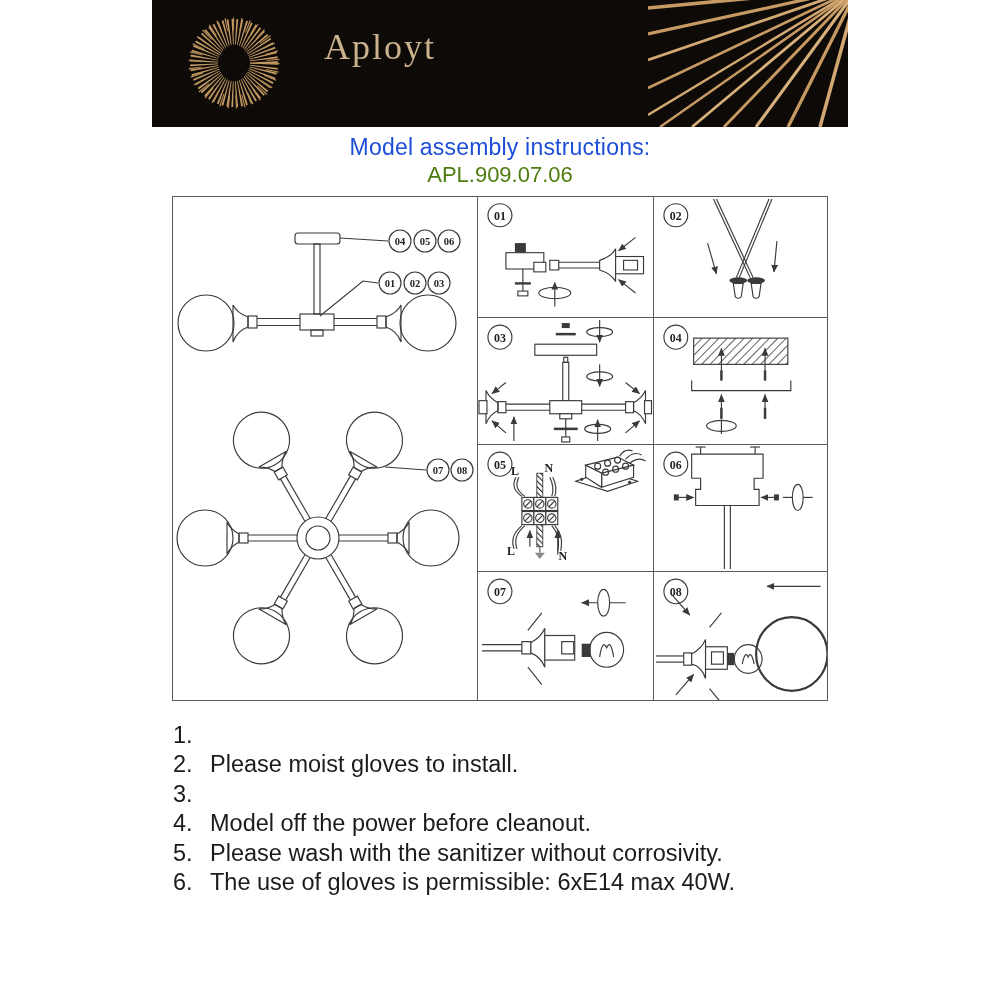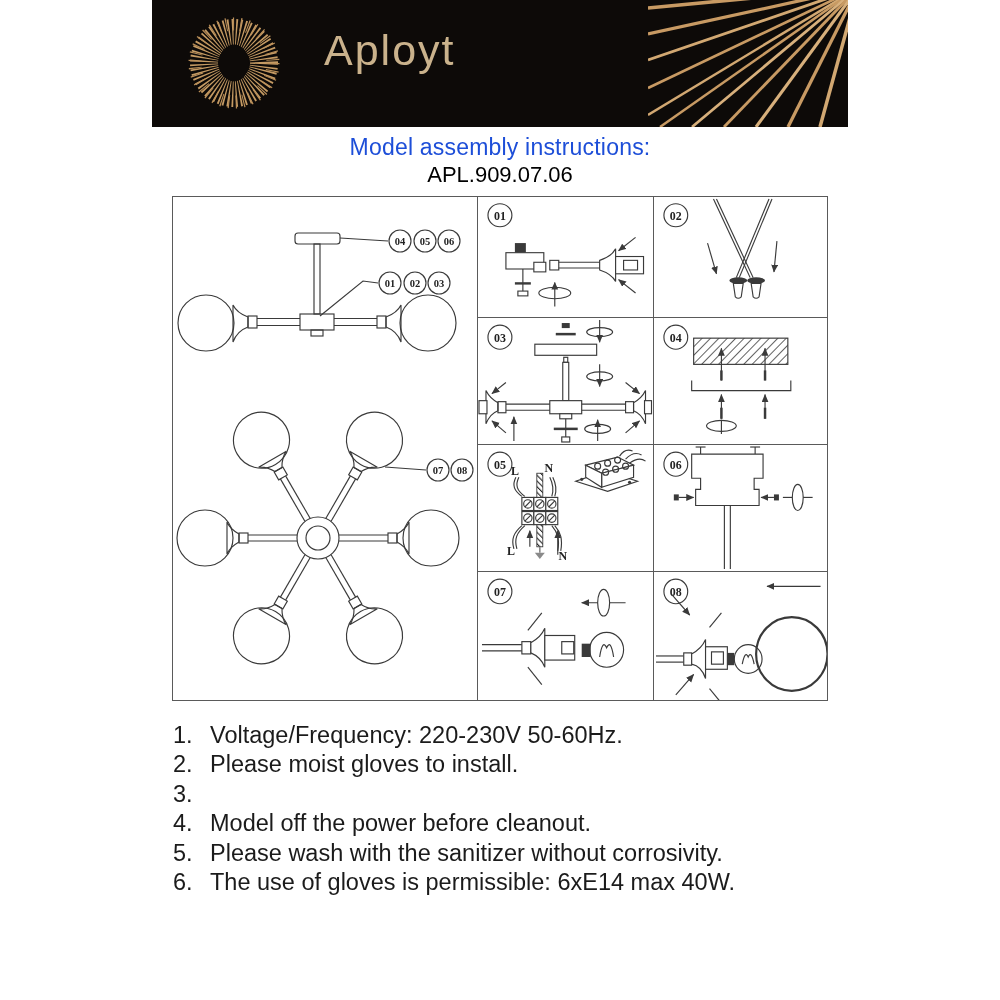--- a/index.html
+++ b/index.html
@@ -4,29 +4,29 @@
 <style>
   html,body { margin:0; padding:0; background:#ffffff; }
   .page { position:relative; width:1000px; height:1000px; background:#fff;
           font-family:"Liberation Sans", sans-serif; color:#1c1c1c; overflow:hidden; }
 
   
   .banner { position:absolute; left:152px; top:0; width:696px; height:127px;
             background:#0d0a08; overflow:hidden; }
   .logo-svg { position:absolute; left:26px; top:7px; }
   .brand { position:absolute; left:172px; top:26px;
-           font-family:Liberation Sans, sans-serif; font-weight:400;
-           font-size:43px; letter-spacing:2px; color:#cab28c; }
+           font-family:Liberation Serif, serif; font-weight:400;
+           font-size:36px; letter-spacing:2px; color:#cab28c; }
   .rays-svg { position:absolute; right:0; top:0; }
 
   
   .title { position:absolute; left:0; top:134px; width:100%; text-align:center;
            font-size:23px; letter-spacing:0.2px; color:#1d4ed8; }
   .model { position:absolute; left:0; top:162px; width:100%; text-align:center;
-           font-size:22px; color:#000000; }
+           font-size:22px; color:#4d7c0f; }
 
   
   .diagram-box { position:absolute; left:172px; top:196px; width:654px; height:503px;
                  border:1px solid #5a5a5a; display:flex; background:#fff; }
   .overview-panel { width:304px; border-right:1px solid #5a5a5a; }
   .steps-grid { flex:1; display:grid; grid-template-columns:1fr 1fr;
                 grid-template-rows:120px 127px 127px auto; }
   .cell { border-left:1px solid #5a5a5a; border-top:1px solid #5a5a5a; }
   .cell:nth-child(1), .cell:nth-child(2) { border-top:none; }
   .cell:nth-child(odd) { border-left:none; }
@@ -465,21 +465,20 @@
           </g>
         </svg>
       </div>
 
     </div>
   </div>
 
   <div class="notes">
     <div class="note-row">
       <span class="note-num">1.</span>
-      <span>Voltage/Frequency: 220-230V 50-60Hz.</span>
     </div>
     <div class="note-row">
       <span class="note-num">2.</span>
       <span>Please moist gloves to install.</span>
     </div>
     <div class="note-row">
       <span class="note-num">3.</span>
     </div>
     <div class="note-row">
       <span class="note-num">4.</span>

